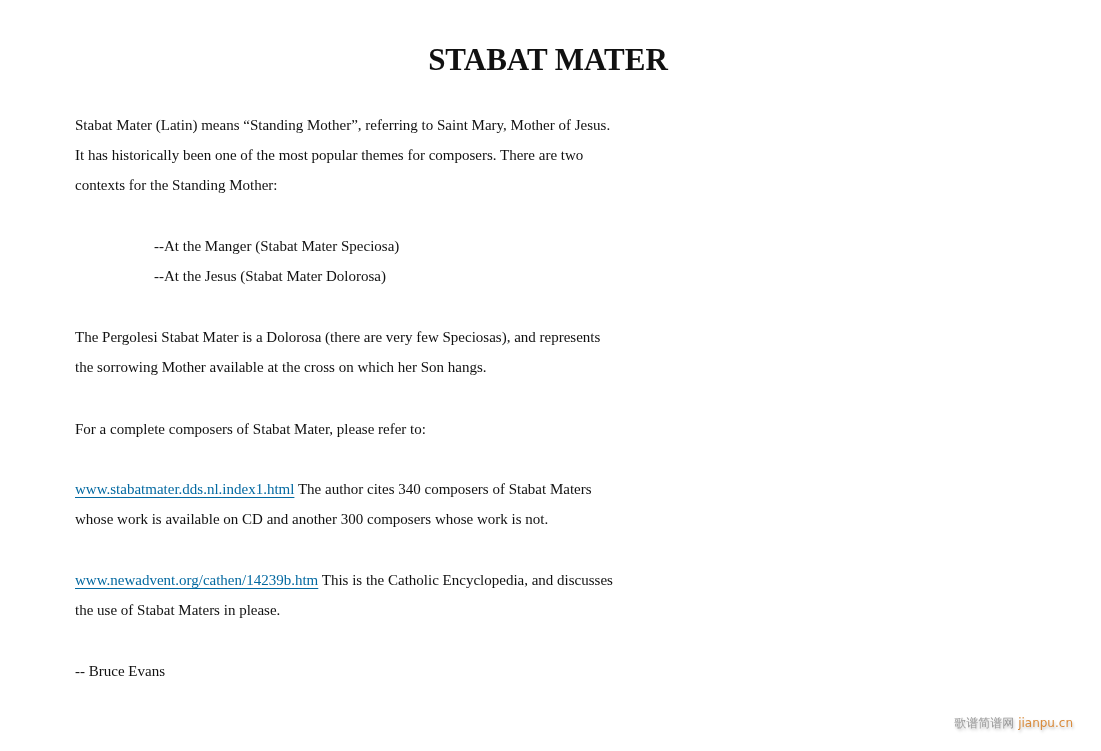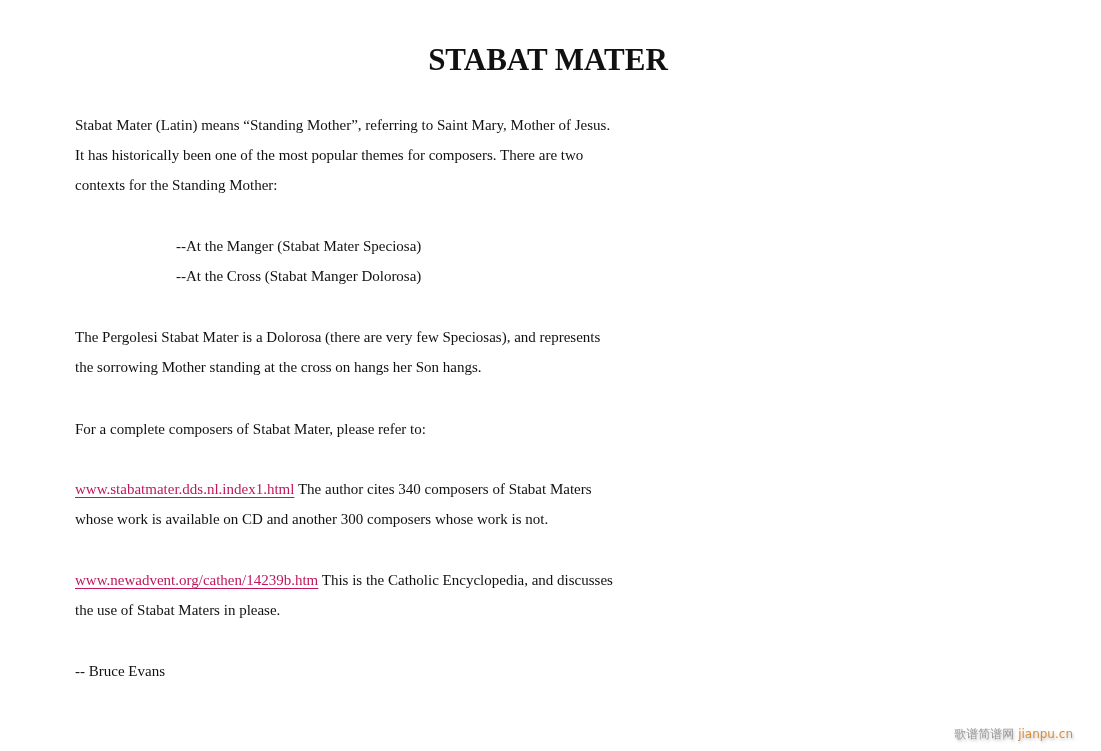--- a/index.html
+++ b/index.html
@@ -1,40 +1,40 @@
 <!DOCTYPE html>
 <html><head>
   <meta charset="utf-8">
   <style>
     html, body { margin: 0; padding: 0; background: #ffffff; }
     body { width: 1101px; height: 751px; position: relative; overflow: hidden;
            font-family: "Liberation Serif", "DejaVu Serif", serif; color: #111; }
     .title { position: absolute; top: 42px; left: 4px; width: 1088px; text-align: center;
              font-size: 31px; font-weight: bold; letter-spacing: 0px; }
     .line { position: absolute; left: 75px; font-size: 15px; white-space: nowrap; line-height: 30px; }
-    .indent { left: 154px; margin-left: 22px; }
-    a.link { color: #be185d; text-decoration: underline; text-decoration-thickness: 1px; text-underline-offset: 3px; }
-    .watermark { position: absolute; right: 28px; bottom: 8px; font-family: "DejaVu Sans", sans-serif;
+    .indent { left: 154px; }
+    a.link { color: #0369a1; text-decoration: underline; text-decoration-thickness: 1px; text-underline-offset: 3px; }
+    .watermark { position: absolute; right: 28px; bottom: 19px; font-family: "DejaVu Sans", sans-serif;
                  font-size: 12px; color: #999; text-shadow: 1px 2px 3px rgba(0,0,0,0.25); }
     .watermark .url { color: #d98a3a; margin-left: 4px; }
   </style>
 </head>
 <body>
 
 <div class="title">STABAT MATER</div>
 
 <div class="line" style="top:110px">Stabat Mater (Latin) means “Standing Mother”, referring to Saint Mary, Mother of Jesus.</div>
 <div class="line" style="top:140px">It has historically been one of the most popular themes for composers.  There are two</div>
 <div class="line" style="top:170px">contexts for the Standing Mother:</div>
 
 <div class="line indent" style="top:231px">--At the Manger (Stabat Mater Speciosa)</div>
-<div class="line indent" style="top:261px">--At the Cross (Stabat Manger Dolorosa)</div>
+<div class="line indent" style="top:261px">--At the Jesus (Stabat Mater Dolorosa)</div>
 
 <div class="line" style="top:322px">The Pergolesi Stabat Mater is a Dolorosa (there are very few Speciosas), and represents</div>
-<div class="line" style="top:352px">the sorrowing Mother standing at the cross on hangs her Son hangs.</div>
+<div class="line" style="top:352px">the sorrowing Mother available at the cross on which her Son hangs.</div>
 
 <div class="line" style="top:414px">For a complete composers of Stabat Mater, please refer to:</div>
 
 <div class="line" style="top:474px">
   <a class="link">www.stabatmater.dds.nl.index1.html</a><span> The author cites 340 composers of Stabat Maters</span>
 </div>
 <div class="line" style="top:504px">whose work is available on CD and another 300 composers whose work is not.</div>
 
 <div class="line" style="top:565px">
   <a class="link">www.newadvent.org/cathen/14239b.htm</a><span> This is the Catholic Encyclopedia, and discusses</span>

